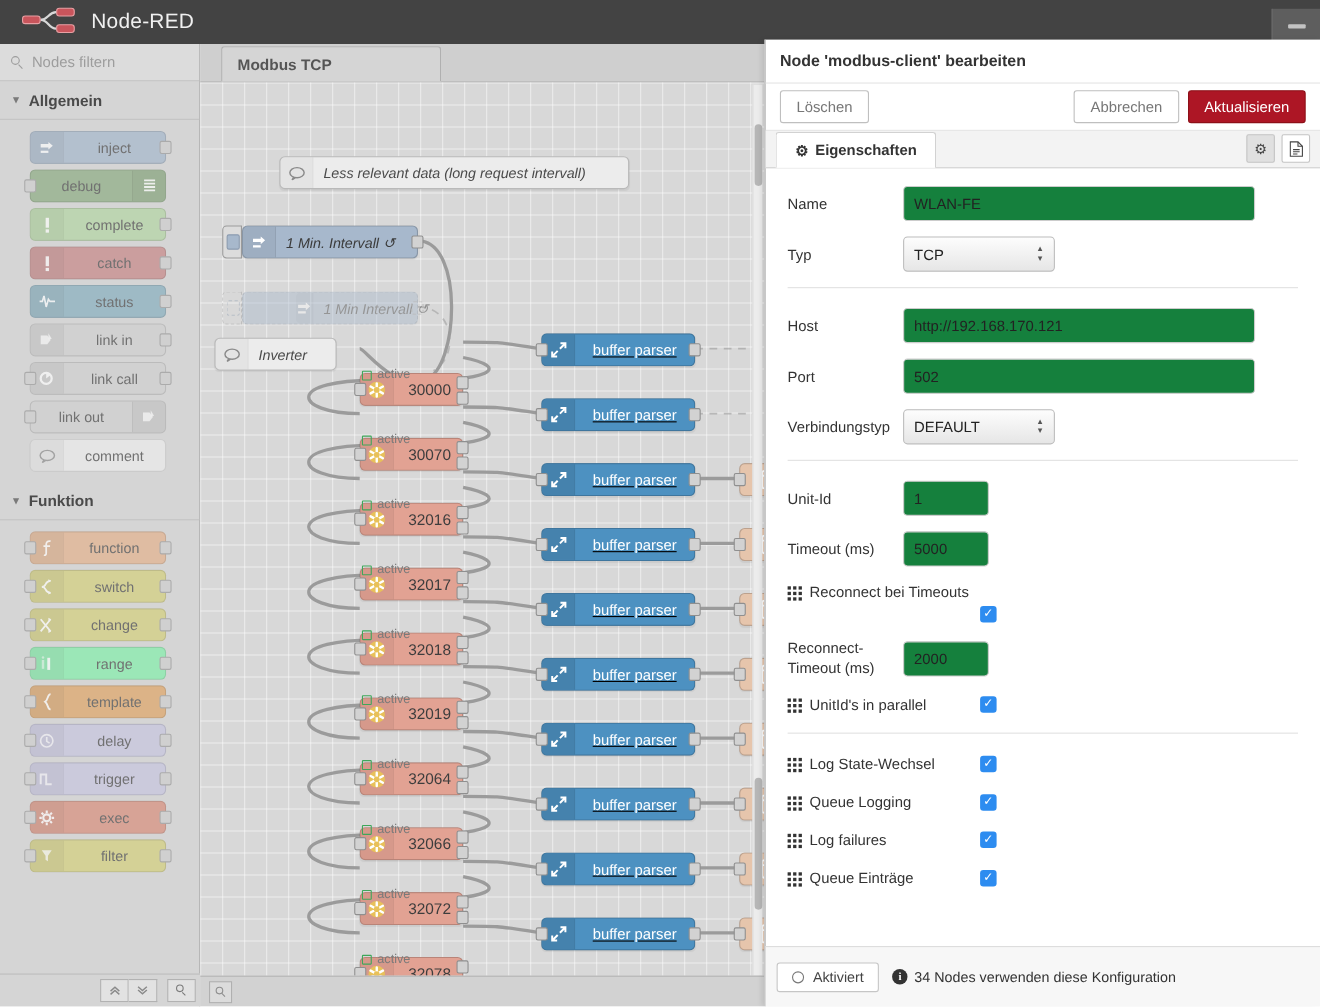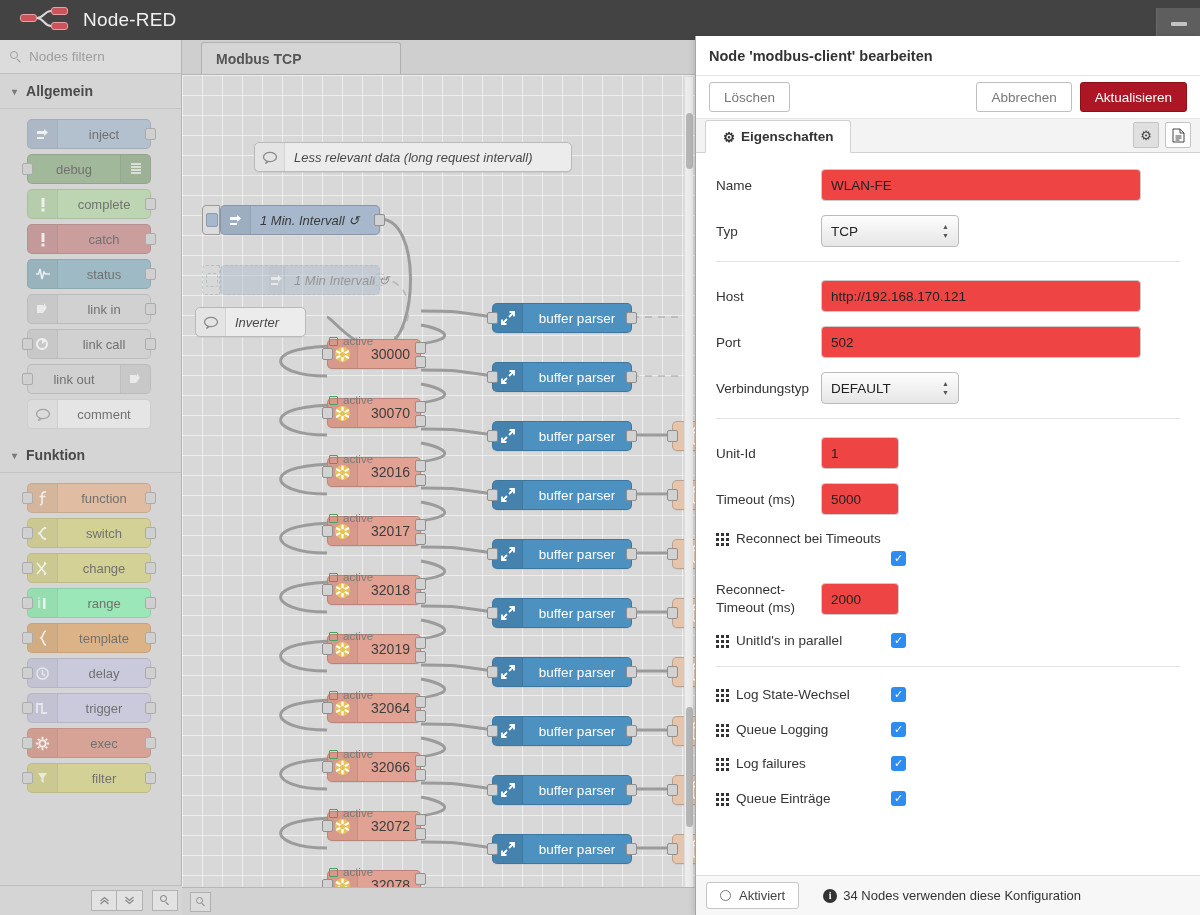--- a/index.html
+++ b/index.html
@@ -156,21 +156,21 @@
     position: absolute; width: 11px; height: 12px; background: #d2d2d2;
     border: 1px solid #8f8f8f; border-radius: 2px;
   }
   .fnode .fport.in { left: -6px; top: 8px; }
   .fnode .fport.out1 { right: -6px; top: 2px; }
   .fnode .fport.out2 { right: -6px; top: 16px; }
   .fnode .fport.outc { right: -6px; top: 8px; }
 
   .modbus { background: #e2a293; width: 94px; margin-top: 36px; }
   .modbus .flabel { text-align: center; font-size: 14px; color: #3d3d3d; padding-right: 6px; }
-  .bufferparser { background: #4d91c1; width: 140px; }
+  .bufferparser { background: #4d91c1; width: 140px; text-decoration: underline; }
   .bufferparser .flabel { color: #fff; font-size: 13.5px; text-align: center; }
   .bufferparser .fico { background: rgba(0,0,0,.10); }
   .tablenode { background: #e6c5ac; width: 60px; border-radius: 5px; }
   .comment-node {
     background: #ececec; border: 1px solid #b9b9b9; border-radius: 5px;
   }
   .comment-node .fico { background: rgba(0,0,0,.03); }
   .comment-node .flabel { font-style: italic; color: #4a4a4a; }
   .inject-node { background: #a7b8cc; }
   .inject-node .flabel { font-style: italic; color: #3b3b3b; }
@@ -238,21 +238,21 @@
     color: #444; font-size: 13px;
   }
   .ep-ic-btn.active { background: #e0e0e0; }
 
   .ep-body { padding: 16px 20px 0 20px; height: 700px; overflow: hidden; }
   .frow { display: flex; align-items: center; margin-bottom: 14px; }
   .flabel2 { width: 105px; font-size: 13.5px; color: #333; flex-shrink: 0; }
   .flabel2.wide { width: 105px; line-height: 1.35; }
   .finput {
     height: 32px; border: 1px solid #ccc; border-radius: 4px;
-    padding: 0 9px; font-size: 13.5px; color: #222; background: #ef4444;
+    padding: 0 9px; font-size: 13.5px; color: #222; background: #15803d;
     font-family: "Liberation Sans", sans-serif; width: 320px;
   }
   .finput.sm { width: 78px; }
   .fselect {
     height: 32px; width: 138px; border: 1px solid #bbb; border-radius: 4px;
     background: linear-gradient(to bottom,#fdfdfd,#e6e6e6);
     padding: 0 9px; font-size: 13.5px; color: #222;
     display: flex; align-items: center; position: relative;
   }
   .fselect .arrows {
@@ -269,23 +269,23 @@
   .grip i { width: 3px; height: 3px; background: #333; display: block; }
   .clabel { font-size: 13.5px; color: #333; width: 155px; line-height: 1.45; }
   .cbox {
     width: 15px; height: 15px; background: #2d8cf0; border-radius: 3px;
     display: flex; align-items: center; justify-content: center;
     color: #fff; font-size: 11px; line-height: 1; margin-top: 2px;
   }
   .crow.twoline .cbox { margin-top: 22px; }
 
   .ep-footer {
-    position: absolute; left: 0; bottom: 0; width: 505px; height: 40px;
+    position: absolute; left: 0; bottom: 0; width: 505px; height: 55px;
     background: #f7f7f7; border-top: 1px solid #ddd;
-    display: flex; align-items: center; padding-left: 10px; gap: 24px;
+    display: flex; align-items: center; padding-left: 10px; gap: 12px;
   }
   .toggle-btn {
     height: 27px; padding: 0 13px; border: 1px solid #c6c6c6; background: #fff;
     border-radius: 3px; display: flex; align-items: center; gap: 8px;
     font-size: 13px; color: #444;
   }
   .toggle-btn .circ { width: 11px; height: 11px; border: 1.4px solid #777; border-radius: 50%; }
   .ep-footer .info { display: flex; align-items: center; gap: 6px; font-size: 13px; color: #333; }
   .ep-footer .ibadge {
     width: 14px; height: 14px; border-radius: 50%; background: #333; color: #fff;

